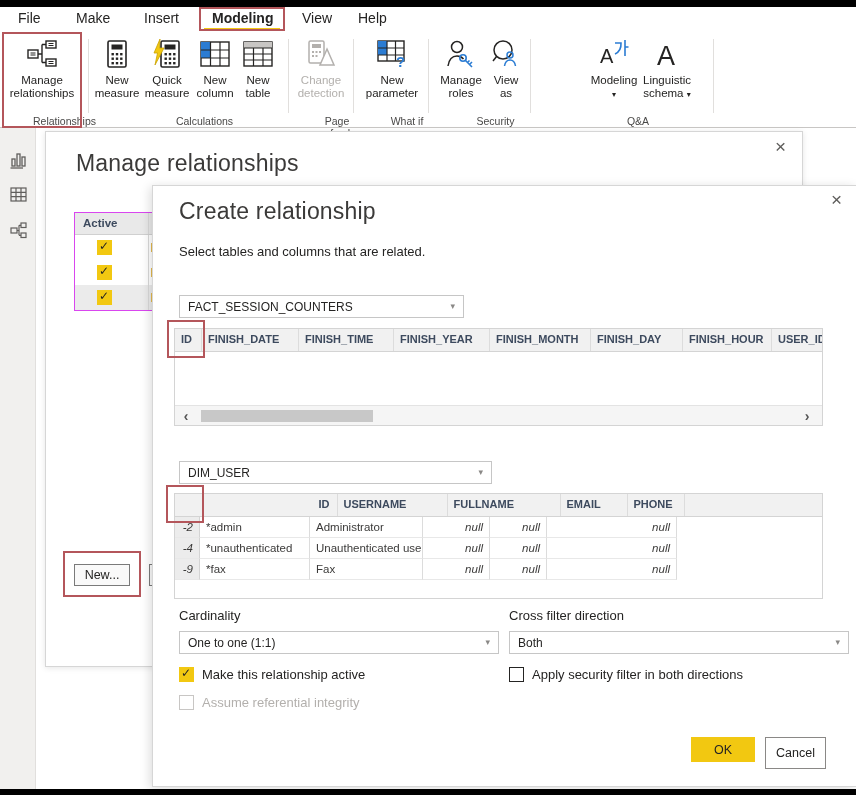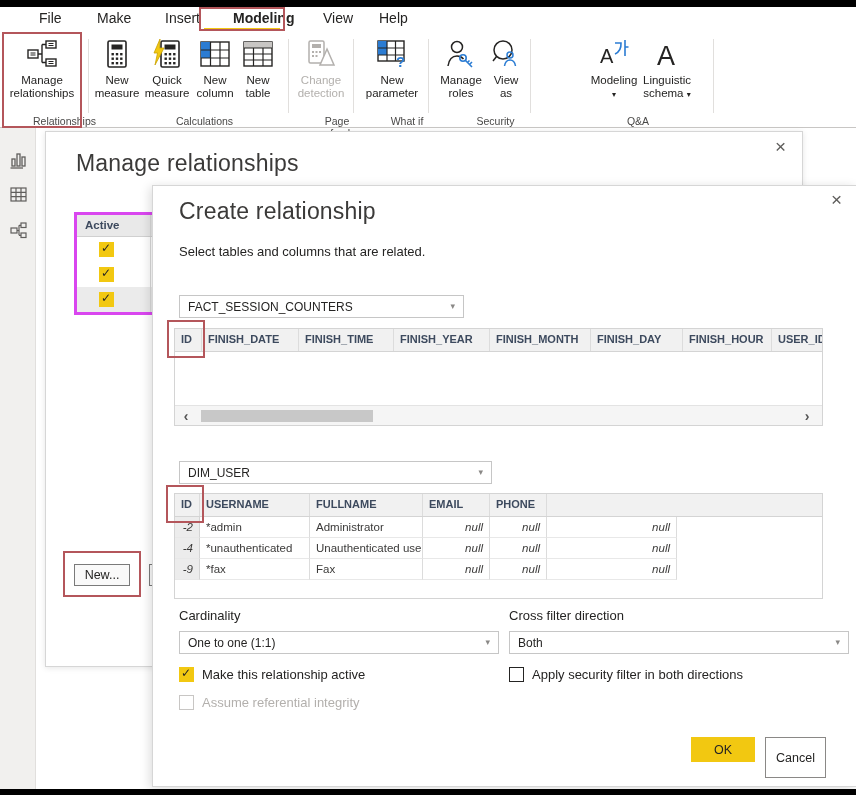--- a/index.html
+++ b/index.html
@@ -6,21 +6,21 @@
   html,body { width:856px; height:795px; }
   body {
     font-family:"Liberation Sans","DejaVu Sans",sans-serif;
     background:#ffffff; color:#252423; position:relative; overflow:hidden;
   }
   .abs { position:absolute; }
 
   
   .top-black { left:0; top:0; width:856px; height:7px; background:#000; }
   .menubar { left:0; top:7px; width:856px; height:24px; background:#fff; }
-  .menu-item { position:absolute; top:3px; font-size:14px; color:#252423; cursor:default;margin-left:21px; }
+  .menu-item { position:absolute; top:3px; font-size:14px; color:#252423; cursor:default; }
   .menu-item.sel { font-weight:bold; }
   .modeling-underline { left:204px; top:28px; width:76px; height:3px; background:#F2C811; }
 
   
   .ribbon { left:0; top:31px; width:856px; height:97px; background:#fff; border-bottom:1px solid #c8c6c4; }
   .rb-btn { position:absolute; top:6px; text-align:center; font-size:11.5px; line-height:13px; color:#252423; }
   .rb-btn .ic { height:34px; display:flex; align-items:center; justify-content:center; margin-bottom:3px; }
   .rb-btn.disabled { color:#b3b0ad; }
   .rb-sep { position:absolute; top:8px; width:1px; height:74px; background:#e1dfdd; }
   .rb-group-label { position:absolute; top:84px; font-size:10.5px; color:#494847; text-align:center;padding-left:33px; }
@@ -34,21 +34,21 @@
   .side-ic { position:absolute; left:10px; width:17px; height:17px; }
 
   
   .dialog { background:#fff; border:1px solid #d6d6d6; }
   .manage-dlg { left:45px; top:131px; width:758px; height:536px; z-index:10; box-shadow:0 1px 6px rgba(0,0,0,.10); }
   .create-dlg { left:152px; top:185px; width:704px; height:602px; z-index:30; border-right:none; box-shadow:-2px 2px 10px rgba(0,0,0,.14); }
   .dlg-title { font-size:23px; font-weight:300; color:#3b3a39; letter-spacing:.2px; }
   .close-x { position:absolute; font-size:19px; font-weight:300; color:#5f5e5c; line-height:14px; cursor:default; }
 
   
-  .active-tbl { position:absolute; left:28px; top:80px; width:81px; border:3px solid #d946ef; background:#fff; }
+  .active-tbl { position:absolute; left:28px; top:80px; width:81px; border:1px solid #d946ef; background:#fff; }
   .active-hdr { height:22px; background:#e9e9e9; font-size:11.5px; font-weight:bold; color:#3d4a5e; padding:4px 0 0 8px; border-bottom:1px solid #d0d0d0; position:relative; }
   .active-row { height:25px; position:relative; }
   .active-row.hl { background:#ebebeb; }
   .col2-border { position:absolute; left:73px; top:0; bottom:0; width:1px; background:#d9d9d9; }
   .sliver { position:absolute; left:76px; top:8px; width:3px; height:9px; background:#e5bb4e; }
 
   
   .cb { width:15px; height:15px; display:inline-block; position:relative; flex:none; }
   .cb.checked { background:#F2C811; }
   .cb.checked .mark { position:absolute; left:2px; top:-1px; font-size:12px; font-weight:bold; color:#252423; font-family:"DejaVu Sans",sans-serif; }
@@ -59,21 +59,21 @@
   .new-btn { position:absolute; left:28px; top:432px; width:56px; height:22px; border:1px solid #7a7a7a; background:#f9f9f9; }
   .btn-sliver { position:absolute; left:103px; top:432px; width:8px; height:22px; border:1px solid #7a7a7a; background:#f9f9f9; }
 
   
   .subtitle { position:absolute; left:26px; top:58px; font-size:13px; color:#252423; }
   .dd { position:absolute; height:23px; border:1px solid #c6c6c6; background:#fff; font-size:12px; color:#252423; display:flex; align-items:center; padding-left:8px; }
   .dd .caret { position:absolute; right:8px; top:5px; font-size:9px; color:#8a8886; font-family:"DejaVu Sans",sans-serif; }
 
   .grid { position:absolute; left:21px; width:649px; border:1px solid #d4d4d4; background:#fff; }
   .g-row { display:flex; }
-  .g-hdr { background:#f1f1f1; border-bottom:1px solid #d4d4d4; }
+  .g-hdr { background:#f1f1f1; border-bottom:1px solid #d4d4d4;justify-content:center; }
   .g-cell { font-size:11px; padding:4px 6px 3px 6px; border-right:1px solid #dcdcdc; overflow:hidden; white-space:nowrap; flex:none; }
   .g-hdr .g-cell { font-weight:bold; color:#3d4a5e; height:22px; }
   .g-body-cell { height:21px; font-size:11.5px; color:#3b3a39; border-bottom:1px solid #e8e8e8; }
   .idcell { background:#ececec; font-style:italic; text-align:right; border-right:1px solid #d4d4d4; }
   .nullcell { font-style:italic; text-align:right; }
 
   
   .f0{width:27px}.f1{width:97px}.f2{width:95px}.f3{width:96px}.f4{width:101px}.f5{width:92px}.f6{width:89px}.f7{width:50px;border-right:none}
   
   .d0{width:25px}.d1{width:110px}.d2{width:113px}.d3{width:67px}.d4{width:57px}.d5{width:130px}
@@ -81,21 +81,21 @@
   .scrollbar { position:absolute; left:0; right:0; bottom:0; height:20px; background:#f5f5f5; border-top:1px solid #e3e3e3; display:flex; align-items:center; }
   .scroll-arrow { width:22px; text-align:center; font-size:14px; font-weight:bold; color:#555; }
   .scroll-thumb { position:absolute; left:26px; top:4px; width:172px; height:12px; background:#c8c8c8; }
   .scroll-right { position:absolute; right:4px; }
 
   .field-label { position:absolute; font-size:13px; color:#252423; }
   .cb-row { position:absolute; display:flex; align-items:center; gap:8px; font-size:13px; }
   .cb-row.dis { color:#b3b0ad; }
 
   .ok-btn { position:absolute; left:538px; top:551px; width:64px; height:25px; background:#F2C811; color:#252423; }
-  .cancel-btn { position:absolute; left:612px; top:551px; width:61px; height:41px; background:#fff; border:1px solid #8a8886; }
+  .cancel-btn { position:absolute; left:612px; top:551px; width:61px; height:32px; background:#fff; border:1px solid #8a8886; }
 
   .bottom-black { left:0; top:789px; width:856px; height:6px; background:#000; }
 
   svg { display:block; }
 </style>
 </head>
 <body>
 
 <div class="abs top-black"></div>
 

